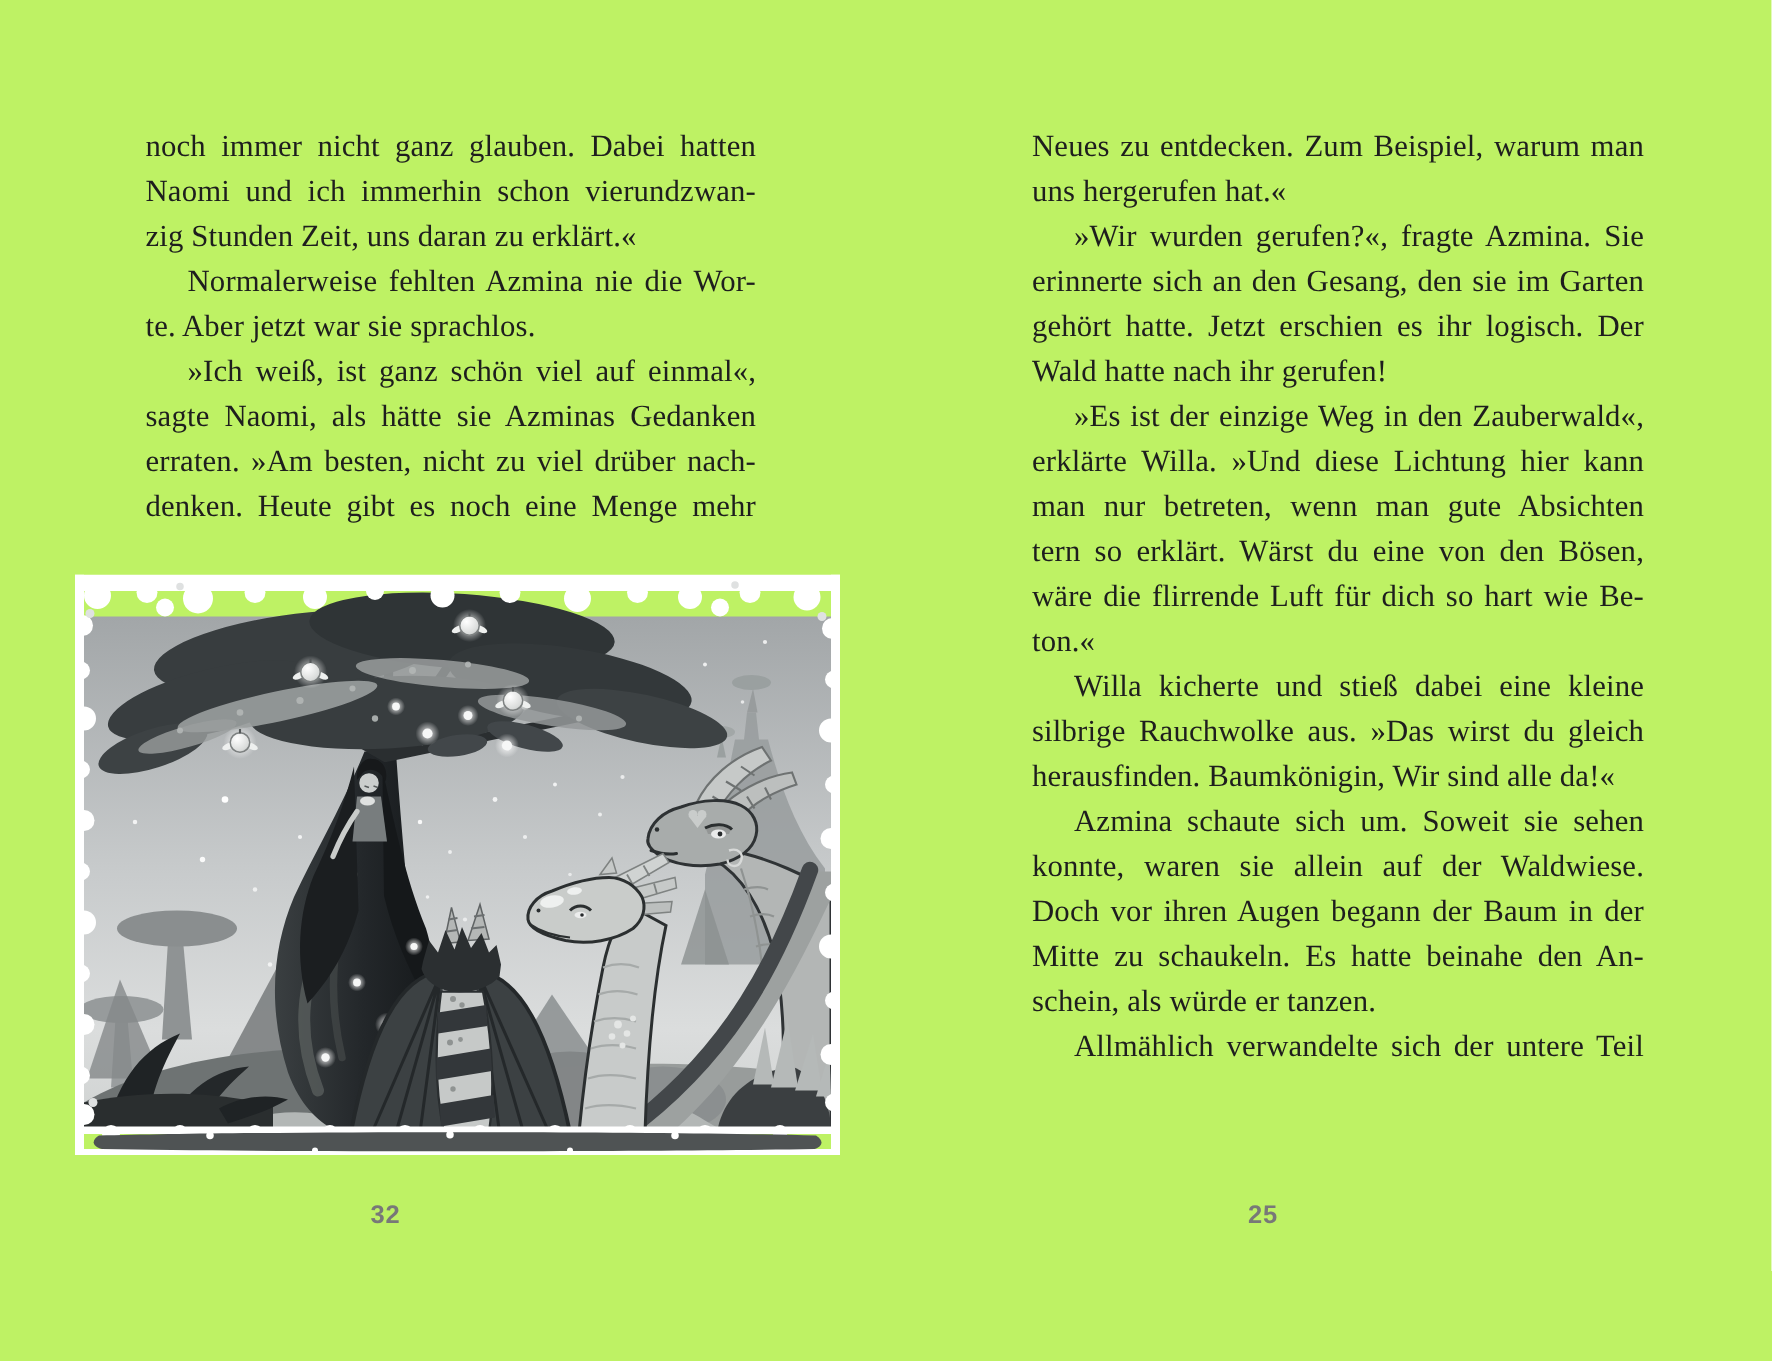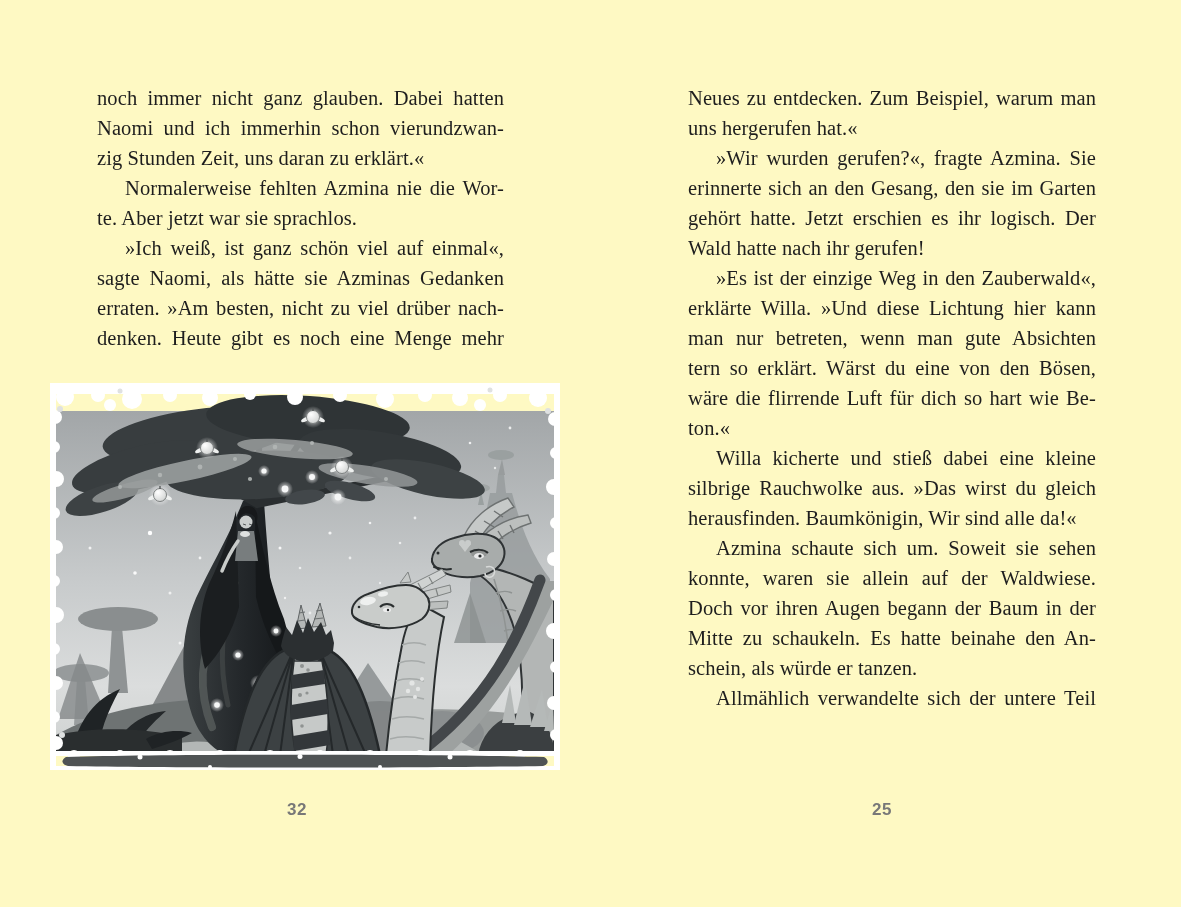--- a/index.html
+++ b/index.html
@@ -1,30 +1,30 @@
 <!DOCTYPE html>
 <html><head>
 <meta charset="utf-8">
 <style>
   html,body { margin:0; padding:0; background:#ffffff; }
   .page {
-    position:relative; width:1181px; height:907px; background:#fef9c3;
+    position:relative; width:1181px; height:907px; background:#bef264;
     overflow:hidden; font-family:"Liberation Serif", serif;
   }
   .column {
     position:absolute; font-size:20.5px; line-height:30px; color:#1e1e1e;
     letter-spacing:0.1px;
   }
   .col-left  { left:97px;  top:83px; width:407px; }
   .col-right { left:676px; top:83px; width:408px;margin-left:12px; }
   .line { text-align:justify; text-align-last:justify; }
   .line.end { text-align-last:left; }
   .line.indent { text-indent:28px; }
   .pagenum {
-    position:absolute; top:800px; width:100px; text-align:center;
+    position:absolute; top:800px; width:100px; 
     font-family:"Liberation Sans", sans-serif; font-weight:700;
     font-size:17px; color:#787878; letter-spacing:0.5px;
   }
   .pagenum-left  { left:247px; }
   .pagenum-right { left:832px; }
   .illu { position:absolute; left:50px; top:383px; width:510px; height:387px; }
 </style>
 </head>
 <body>
 

